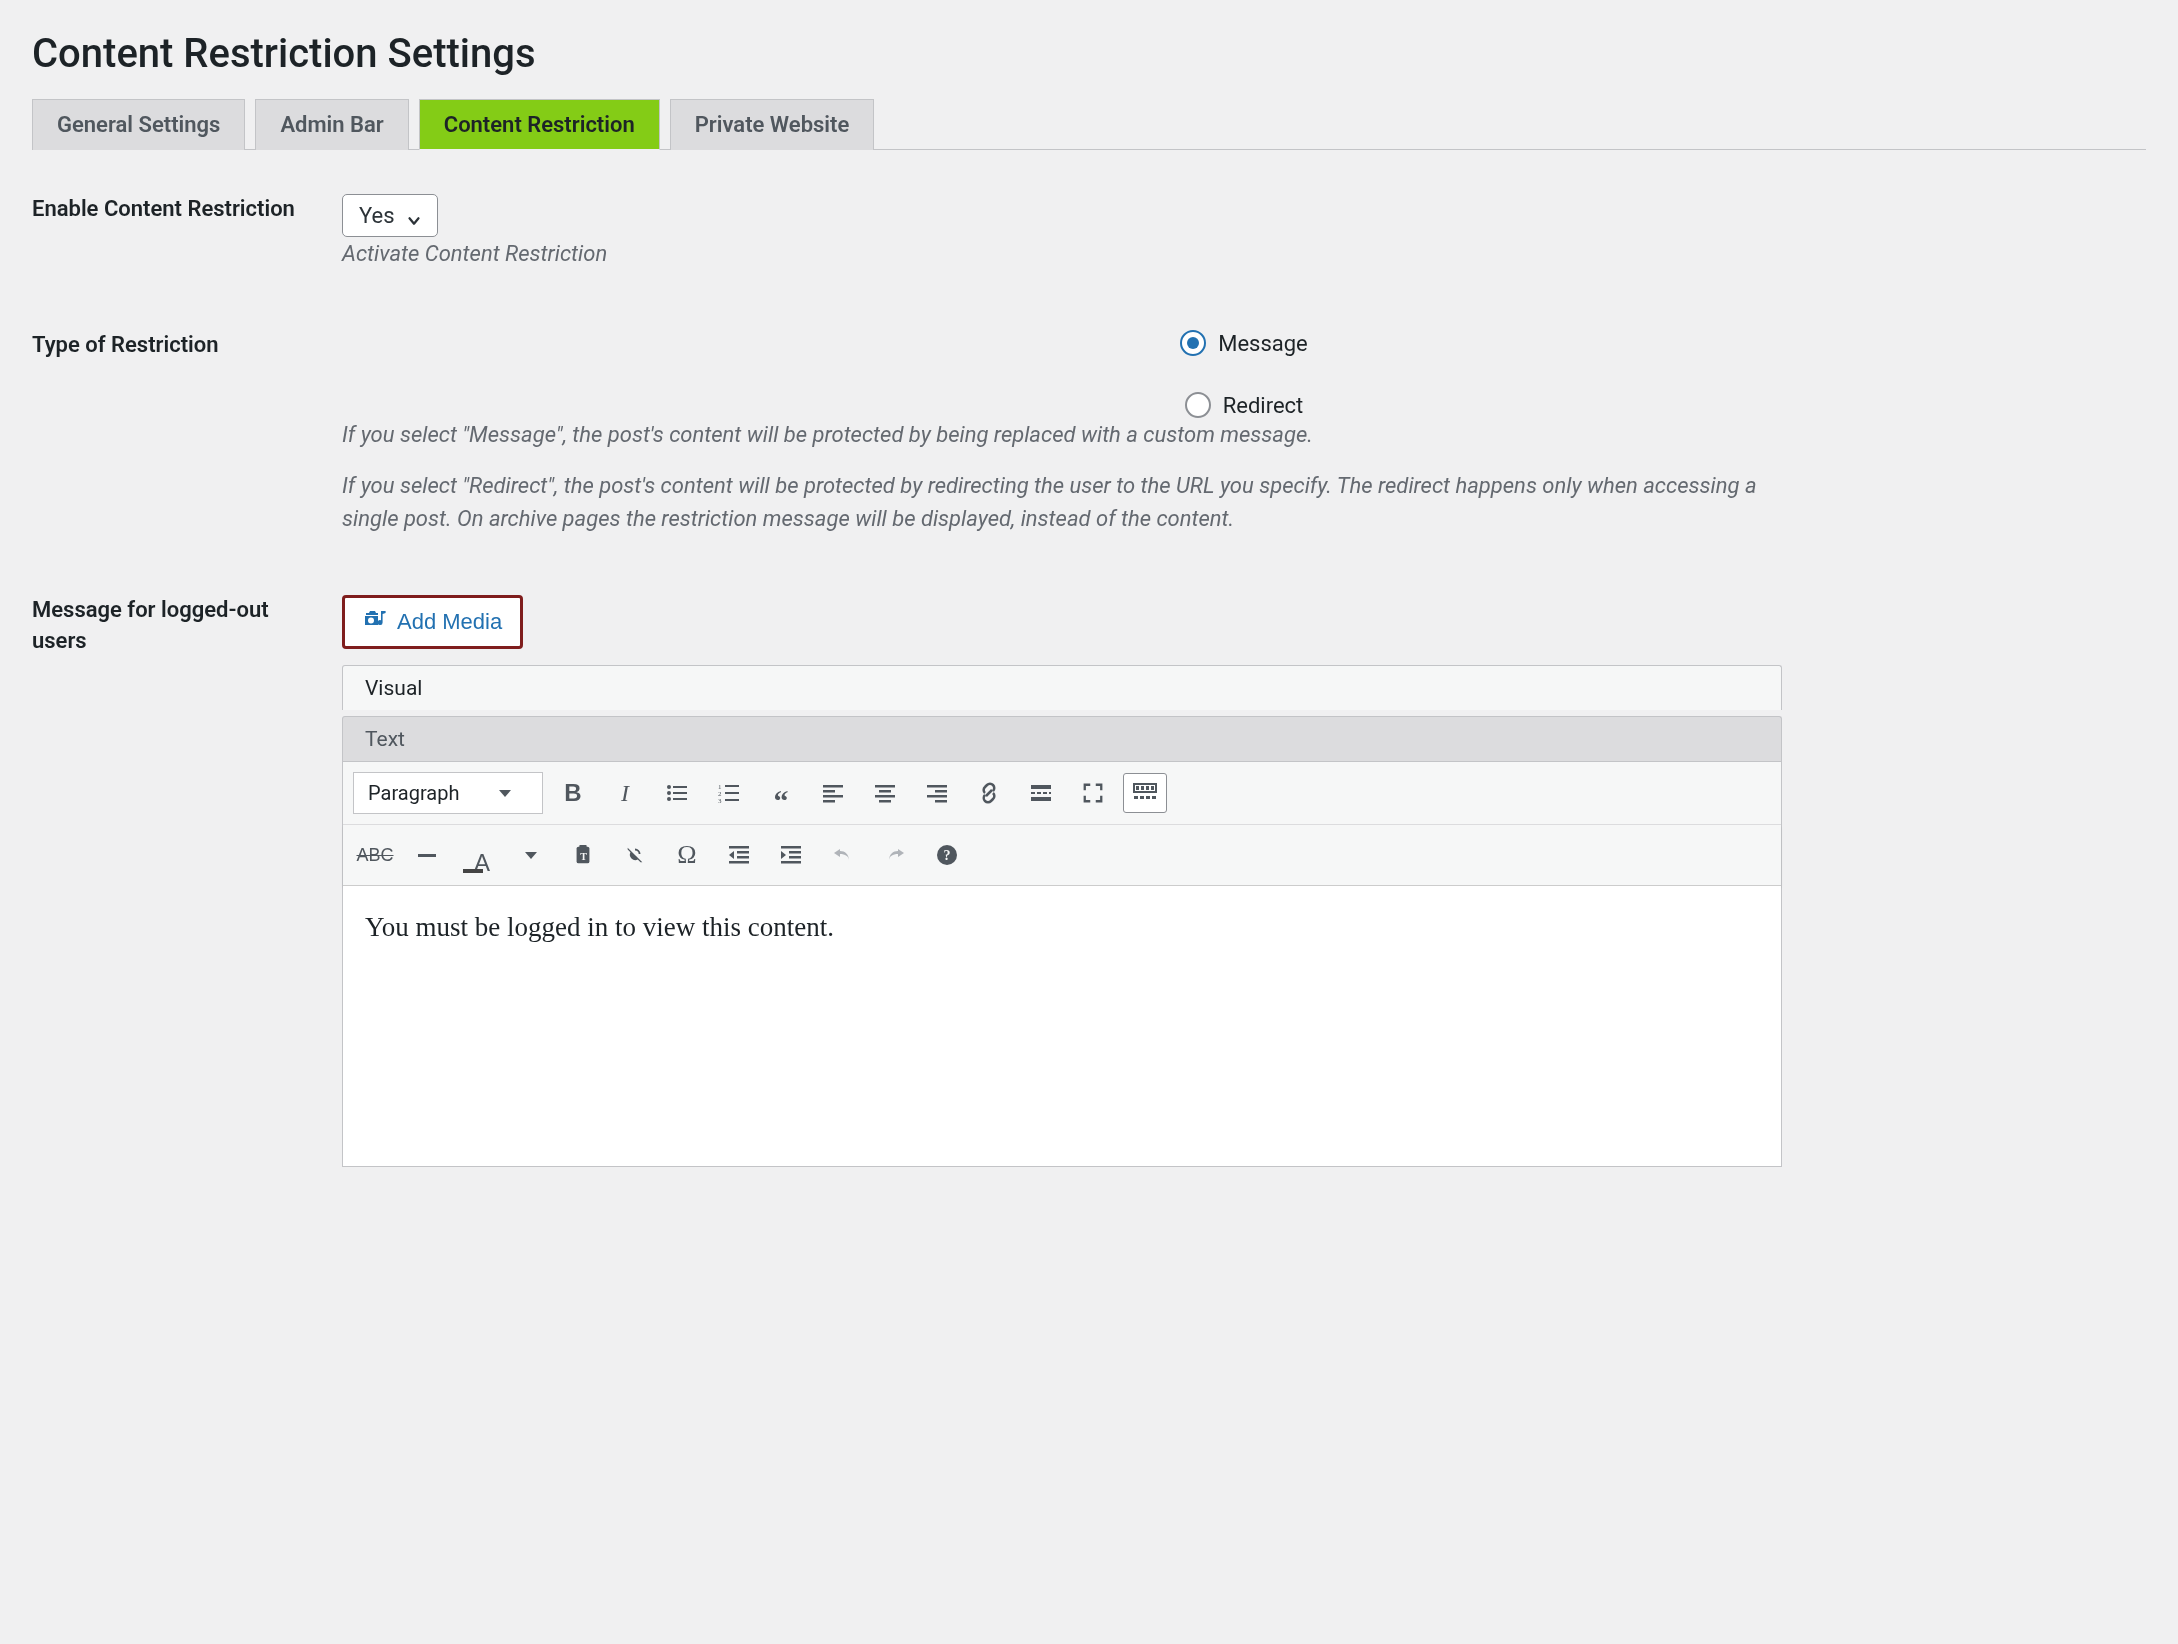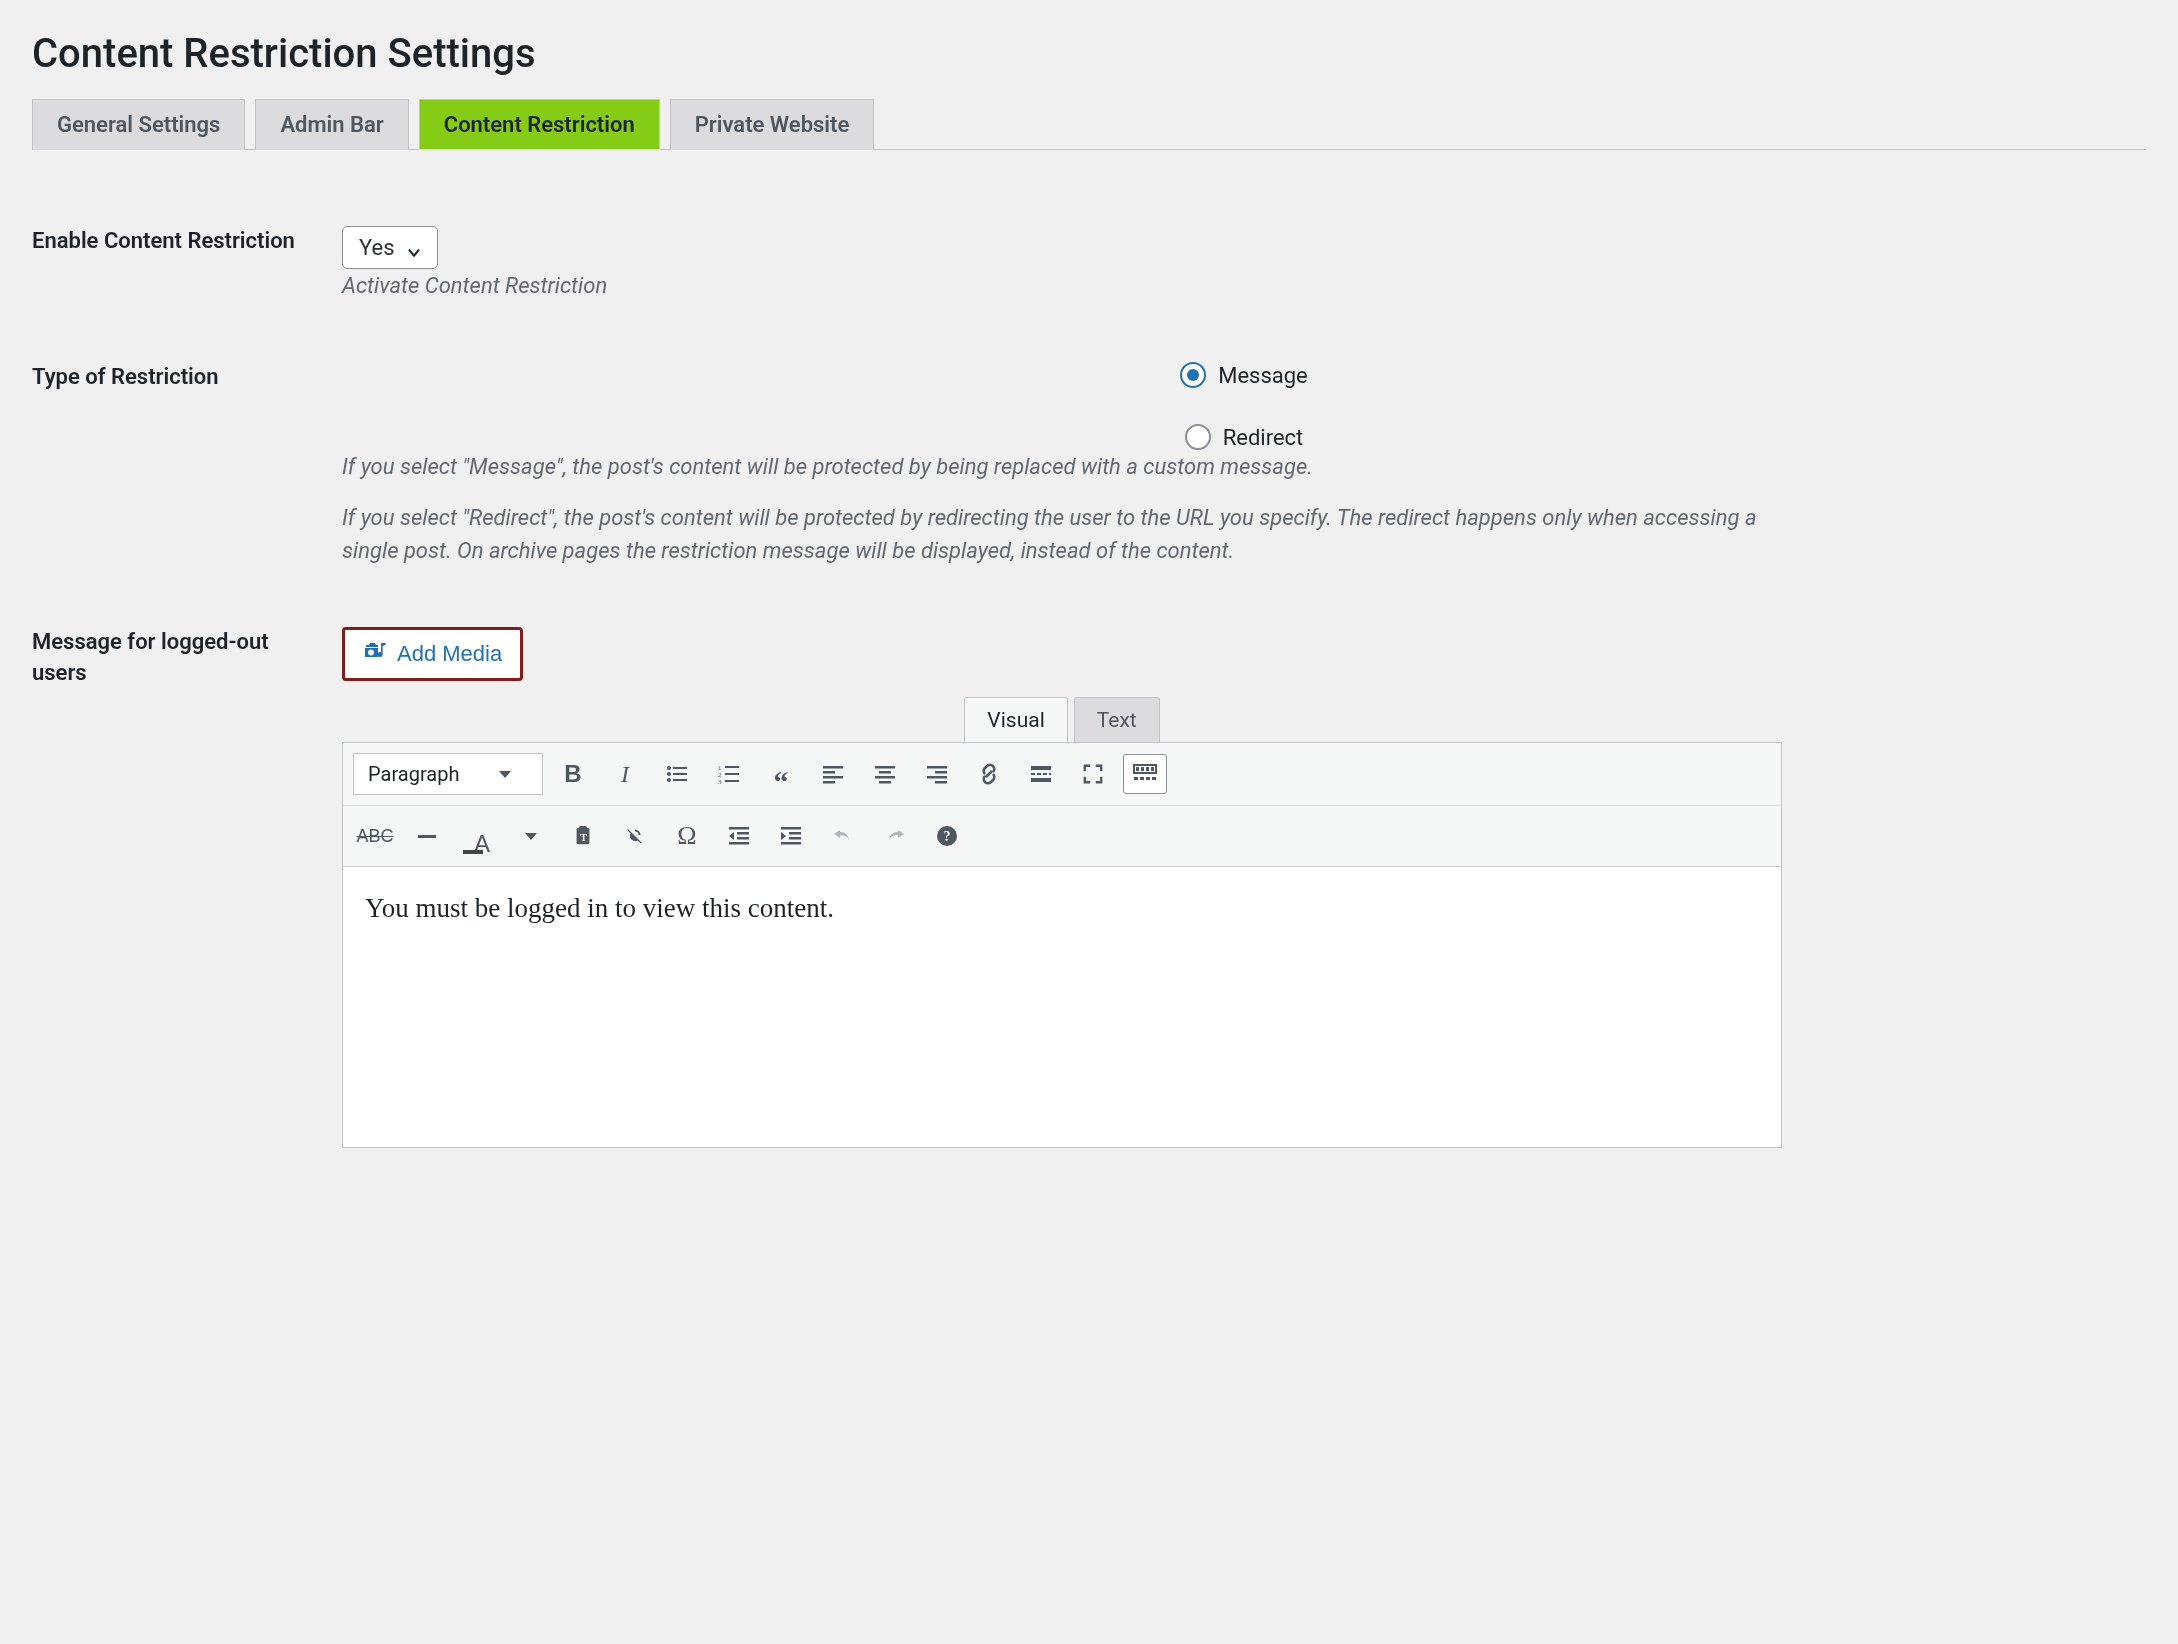--- a/index.html
+++ b/index.html
@@ -13,21 +13,21 @@
 .page-title {
   font-size: 40px;
   font-weight: 500;
   color: #1d2327;
   margin: 10px 0 22px 0;
 }
 .nav-tabs {
   display: flex;
   border-bottom: 1px solid #c3c4c7;
   gap: 10px;
-  margin-bottom: 56px;
+  margin-bottom: 24px;
 }
 .tab {
   background: #dcdcde;
   border: 1px solid #c3c4c7;
   border-bottom: none;
   padding: 12px 24px 12px 24px;
   color: #50575e;
   font-weight: 600;
   font-size: 22px;
   cursor: pointer;
@@ -124,22 +124,23 @@
   border-radius: 4px;
   cursor: pointer;
 }
 .editor-wrap {
   margin-top: 16px;
   width: 1440px;
   max-width: 100%;
 }
 .editor-tabs {
   display: flex;
-  justify-content: center;
+  justify-content: flex-start;
   gap: 6px;
+  flex-direction: column;
 }
 .editor-tab {
   border: 1px solid #c3c4c7;
   border-bottom: none;
   padding: 10px 22px;
   font-size: 21px;
   color: #50575e;
   background: #dcdcde;
   cursor: pointer;
   border-radius: 3px 3px 0 0;

